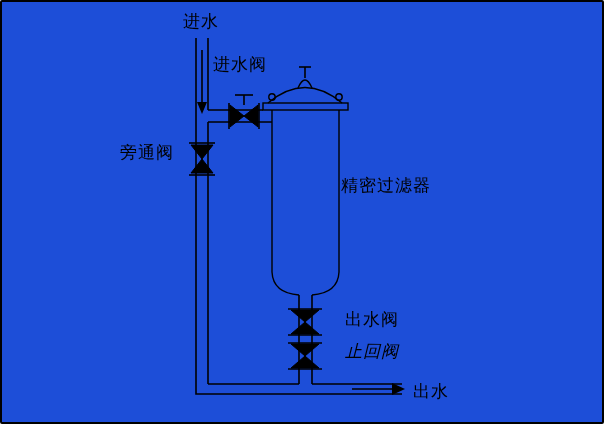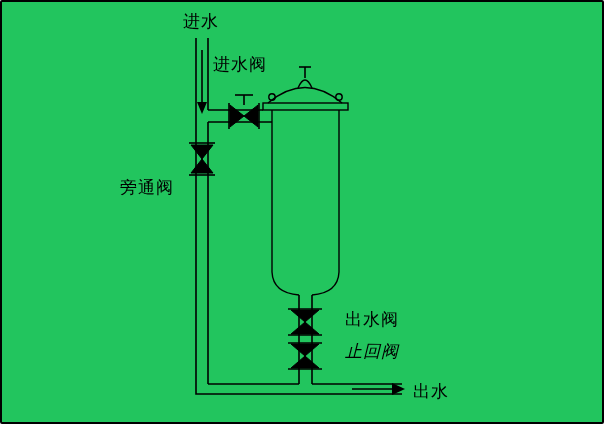--- a/index.html
+++ b/index.html
@@ -5,21 +5,21 @@
   html, body {
     margin: 0;
     padding: 0;
     background: #ffffff;
     font-family: "Liberation Sans", sans-serif;
   }
   .stage {
     position: relative;
     width: 604px;
     height: 424px;
-    background: #22c55e;
+    background: #1d4ed8;
     border: 2px solid #000;
     box-sizing: border-box;
     overflow: hidden;
     border-radius: 2px;
     padding-left: 34px;
   }
   .stage svg {
     position: absolute;
     left: 0;
     top: 0;
@@ -28,21 +28,21 @@
     position: absolute;
     color: #000;
     font-size: 17px;
     letter-spacing: 1px;
     white-space: nowrap;
     line-height: 1;
     user-select: none;
   }
   .lbl-inlet-water   { left: 181px; top: 11px; }
   .lbl-inlet-valve   { left: 211px; top: 46px; margin-top: 8px; }
-  .lbl-bypass-valve  { left: 118px; top: 142px; margin-top: 35px; }
+  .lbl-bypass-valve  { left: 118px; top: 142px; }
   .lbl-filter        { left: 339px; top: 175px; }
   .lbl-outlet-valve  { left: 343px; top: 309px; }
   .lbl-check-valve   { left: 343px; top: 341px; font-style: italic; }
   .lbl-outlet-water  { left: 411px; top: 381px; text-align: center; }
   .pipe    { stroke: #000; stroke-width: 1.6; fill: none; }
   .vessel  { stroke: #000; stroke-width: 1.4; fill: none; }
   .valve   { fill: #000; stroke: #000; stroke-width: 1; }
   .flange  { stroke: #000; stroke-width: 1.6; fill: none; }
   .arrow-line { stroke: #000; stroke-width: 1.6; fill: none; }
   .arrow-head { fill: #000; stroke: none; }
@@ -121,17 +121,18 @@
       <path class="flange" d="M286,367 L320,367"></path>
       <polygon class="valve" points="289,342 317,342 303,354"></polygon>
       <polygon class="valve" points="289,366 317,366 303,354"></polygon>
     </g>
 
   </svg>
 
   <span class="lbl lbl-inlet-water">进水</span>
   <span class="lbl lbl-inlet-valve">进水阀</span>
   <span class="lbl lbl-bypass-valve">旁通阀</span>
+  <span class="lbl lbl-filter">精密过滤器</span>
   <span class="lbl lbl-outlet-valve">出水阀</span>
   <span class="lbl lbl-check-valve">止回阀</span>
   <span class="lbl lbl-outlet-water">出水</span>
 
 </div>
 
 </body></html>

